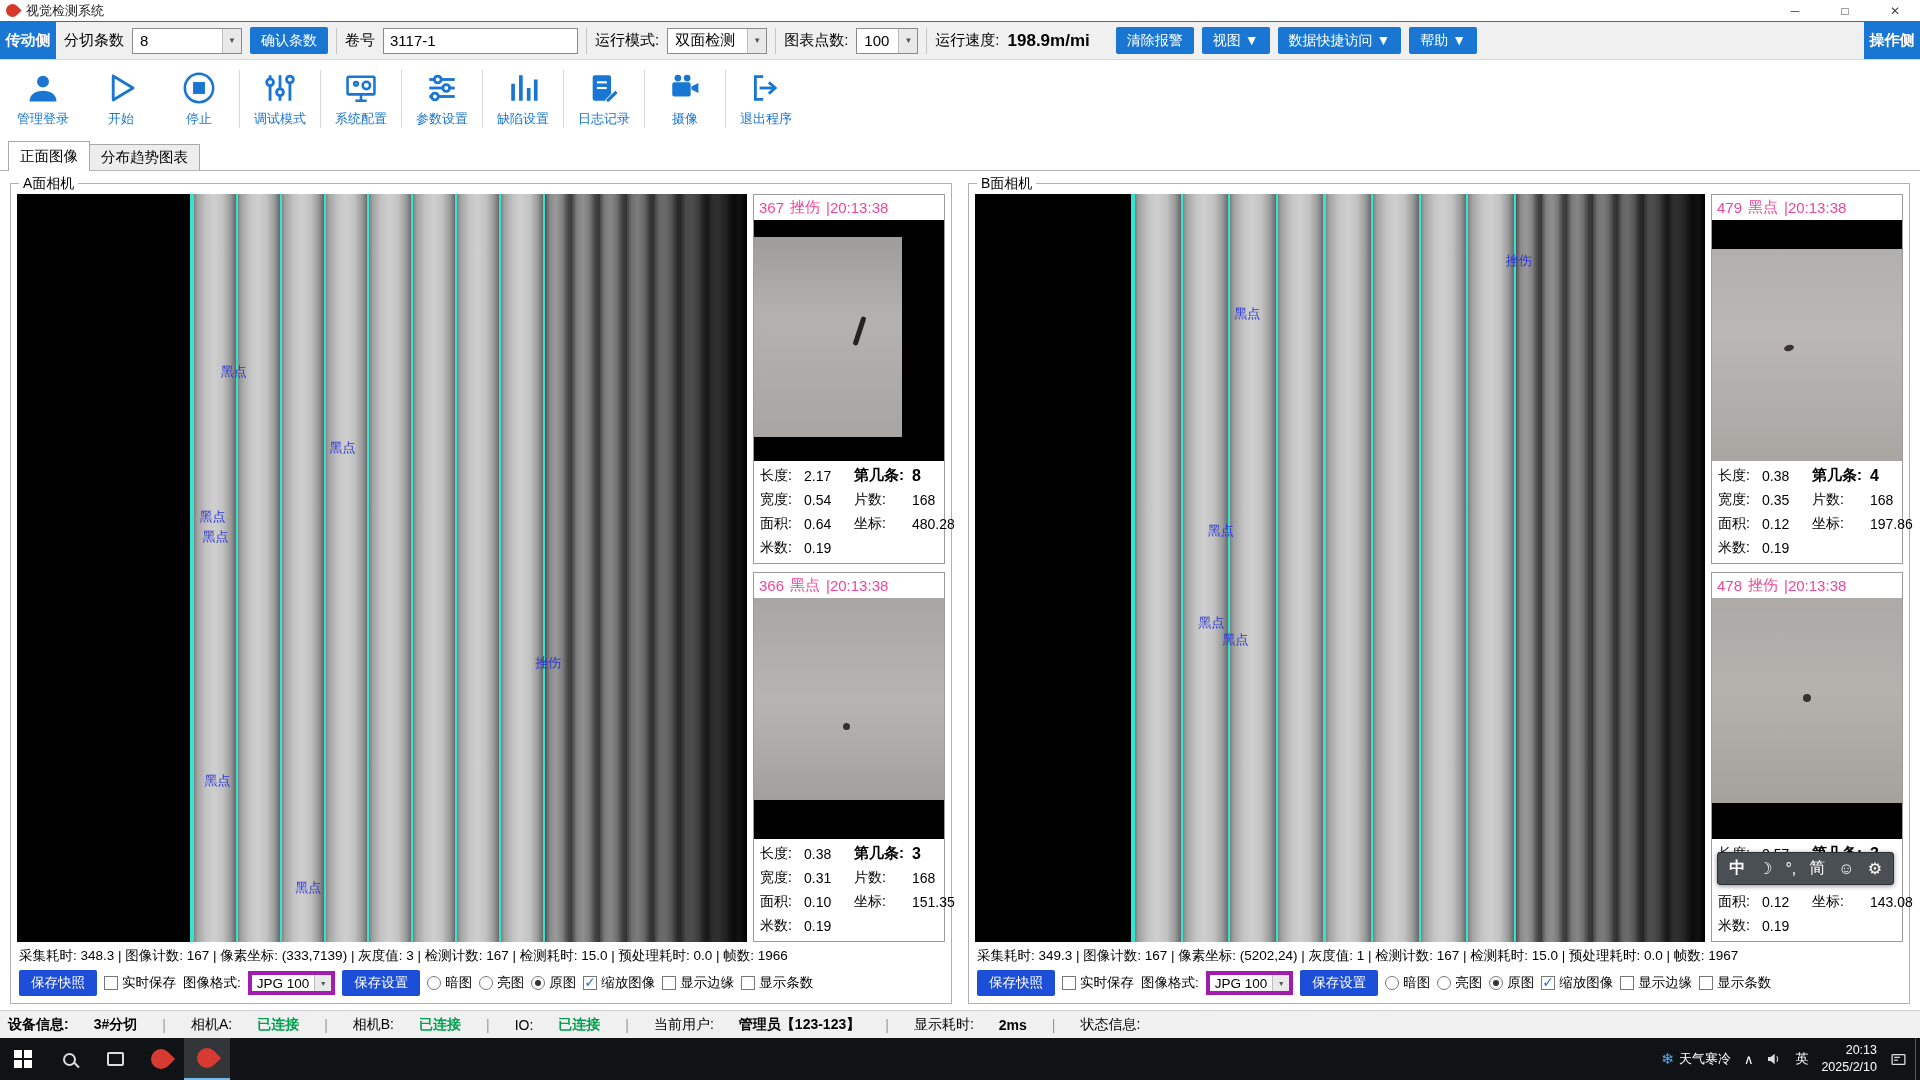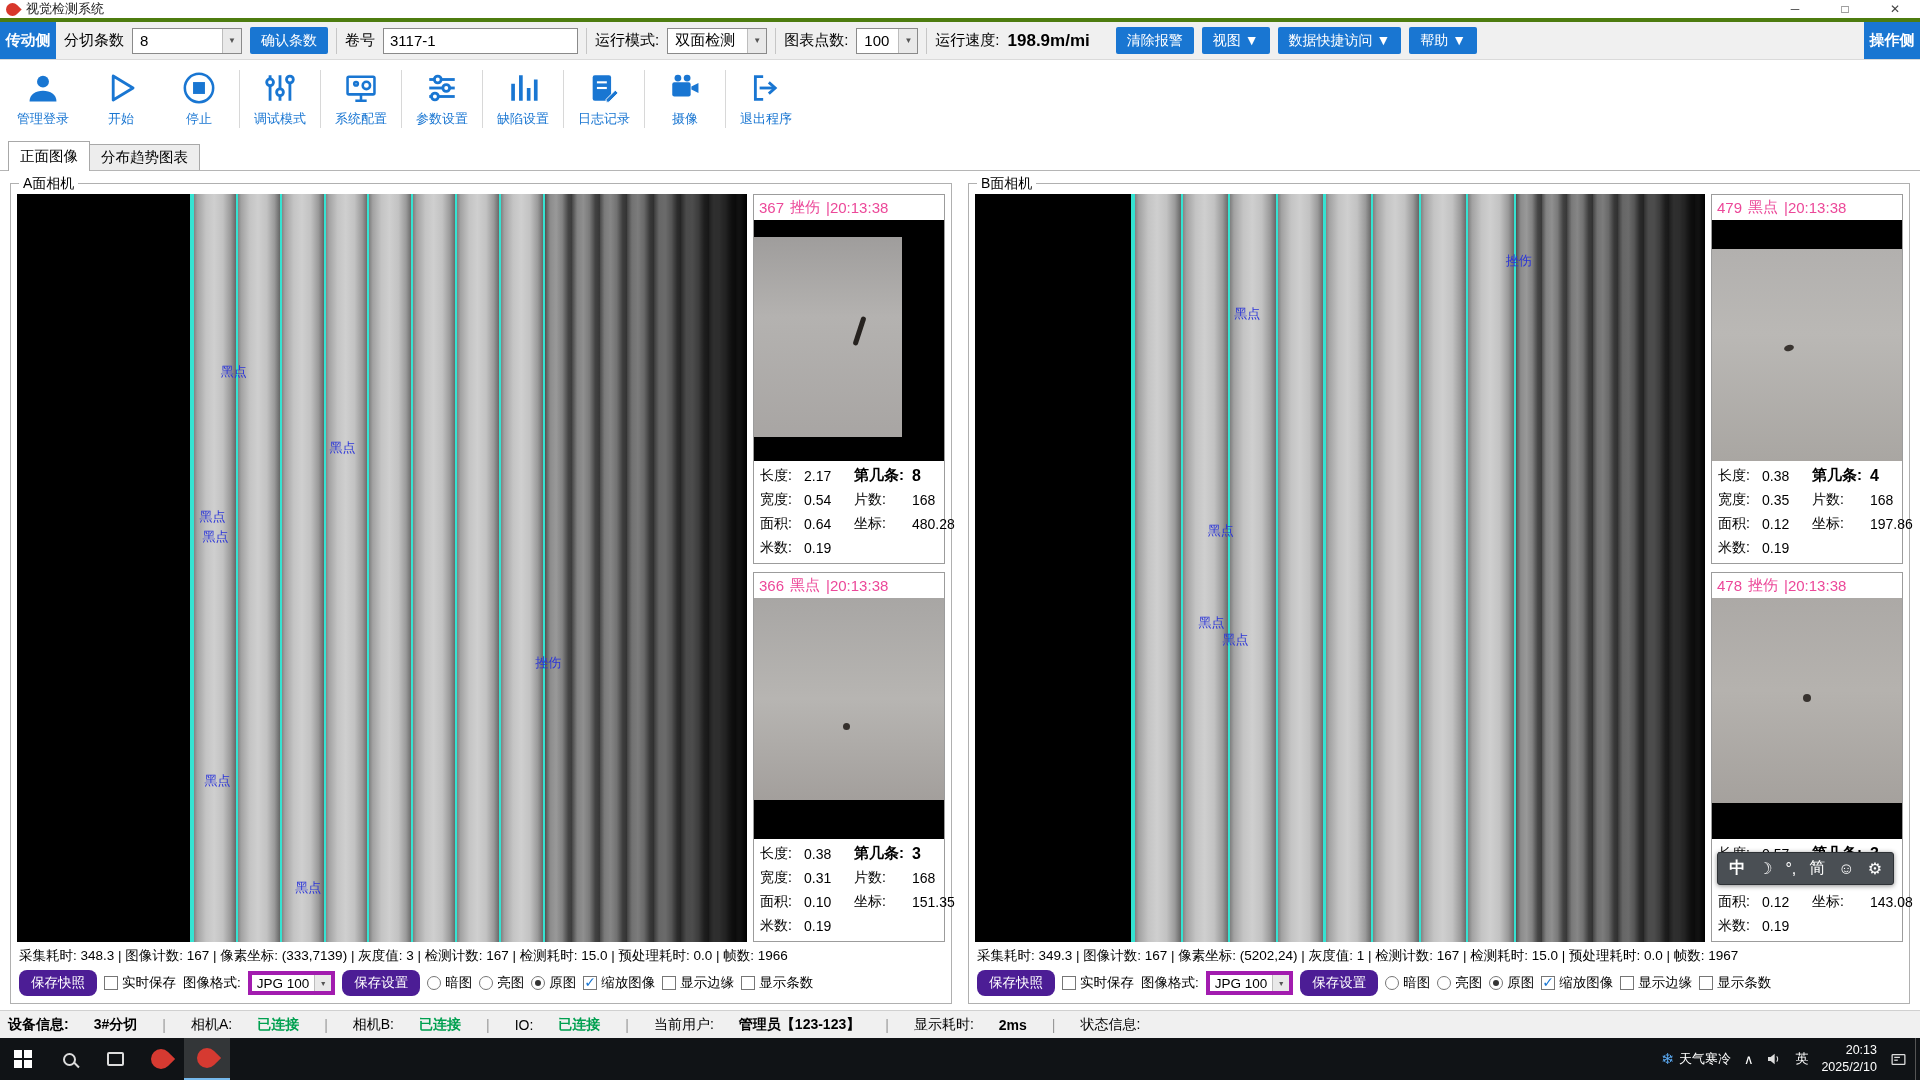--- a/index.html
+++ b/index.html
@@ -1,21 +1,21 @@
 <!DOCTYPE html>
 <html><head>
 <meta charset="utf-8">
 <style>
 *{box-sizing:border-box;margin:0;padding:0}
 html,body{width:1920px;height:1080px;overflow:hidden}
 body{font-family:"Liberation Sans","DejaVu Sans",sans-serif;font-size:15px;background:#f0f0f0;position:relative;color:#000}
 .app{display:flex;flex-direction:column;height:100%}
 
 
-.titlebar{height:22px;background:#fff;display:flex;align-items:center;padding-left:6px;flex:none;border-bottom:4px solid #4d7c0f}
+.titlebar{height:22px;background:#fff;display:flex;align-items:center;padding-left:6px;flex:none;border-bottom:1px solid #4d7c0f}
 .app-logo{width:13px;height:13px;background:#d8372b;border-radius:0 50% 50% 50%;transform:rotate(135deg);margin-right:7px;flex:none}
 .title-text{font-size:13px;color:#222}
 .win-btns{margin-left:auto;display:flex;height:100%}
 .win-btn{width:50px;display:flex;align-items:center;justify-content:center;font-size:12px;color:#444;cursor:default}
 
 
 .toolbar{height:38px;background:#f0f0f0;border-bottom:1px solid #dadada;display:flex;align-items:center;gap:8px;flex:none;padding-right:0}
 .side-btn{height:100%;min-width:56px;background:#1976d2;color:#fff;font-weight:bold;display:flex;align-items:center;justify-content:center;font-size:15px;flex:none;border:none}
 .tb-label{font-weight:normal;font-size:15px;white-space:nowrap}
 .btn-blue{background:#1976d2;color:#fff;border:none;height:27px;padding:0 11px;font-size:14px;border-radius:2px;white-space:nowrap}
@@ -77,21 +77,21 @@
 .thumb-b1 .tmark{left:38%;top:52%;width:10px;height:6px;border-radius:50%;background:#3a3531;transform:rotate(-15deg)}
 .thumb-b2 .tgray{left:0;top:0;right:0;bottom:15%;background:linear-gradient(180deg,#aca9a6,#b5b2ae 45%,#a5a19d)}
 .thumb-b2 .tmark{left:48%;top:40%;width:8px;height:8px;border-radius:50%;background:#38332f}
 .card-stats{flex:none;padding:5px 6px 6px;display:grid;grid-template-columns:44px 50px 58px 1fr;row-gap:6px;font-size:14px;align-items:center}
 .strip-l{font-weight:bold;font-size:15px}
 .strip-v{font-weight:bold;font-size:16px}
 
 
 .pstat{flex:none;font-size:13.5px;padding:5px 2px 1px;white-space:nowrap;overflow:hidden}
 .pctl{flex:none;display:flex;align-items:center;gap:7px;padding:4px 2px 4px;font-size:13.5px;white-space:nowrap}
-.btn-small{background:#4c1d95;color:#fff;border:none;padding:4px 12px;font-size:13.5px;border-radius:8px}
+.btn-small{background:#1d4ed8;color:#fff;border:none;padding:4px 12px;font-size:13.5px;border-radius:2px}
 .combo-sm{display:inline-flex;align-items:center;border:4px solid #a21caf;background:#fff;height:24px;font-size:13.5px}
 .combo-sm .val{padding:0 5px}
 .combo-sm .arrow{width:17px;height:100%;background:#e9e9e9;border-left:1px solid #bdbdbd;display:flex;align-items:center;justify-content:center;font-size:7px;color:#555}
 .cb{width:14px;height:14px;border:1px solid #767676;background:#fff;display:inline-block;position:relative;flex:none}
 .cb.on::after{content:"✓";position:absolute;left:0px;top:-3px;font-size:14px;color:#1976d2;font-weight:bold}
 .rb{width:14px;height:14px;border:1px solid #767676;border-radius:50%;background:#fff;display:inline-block;position:relative;flex:none}
 .rb.on::after{content:"";position:absolute;left:3px;top:3px;width:6px;height:6px;border-radius:50%;background:#333}
 .ctl-group{display:flex;align-items:center;gap:4px}
 
 

